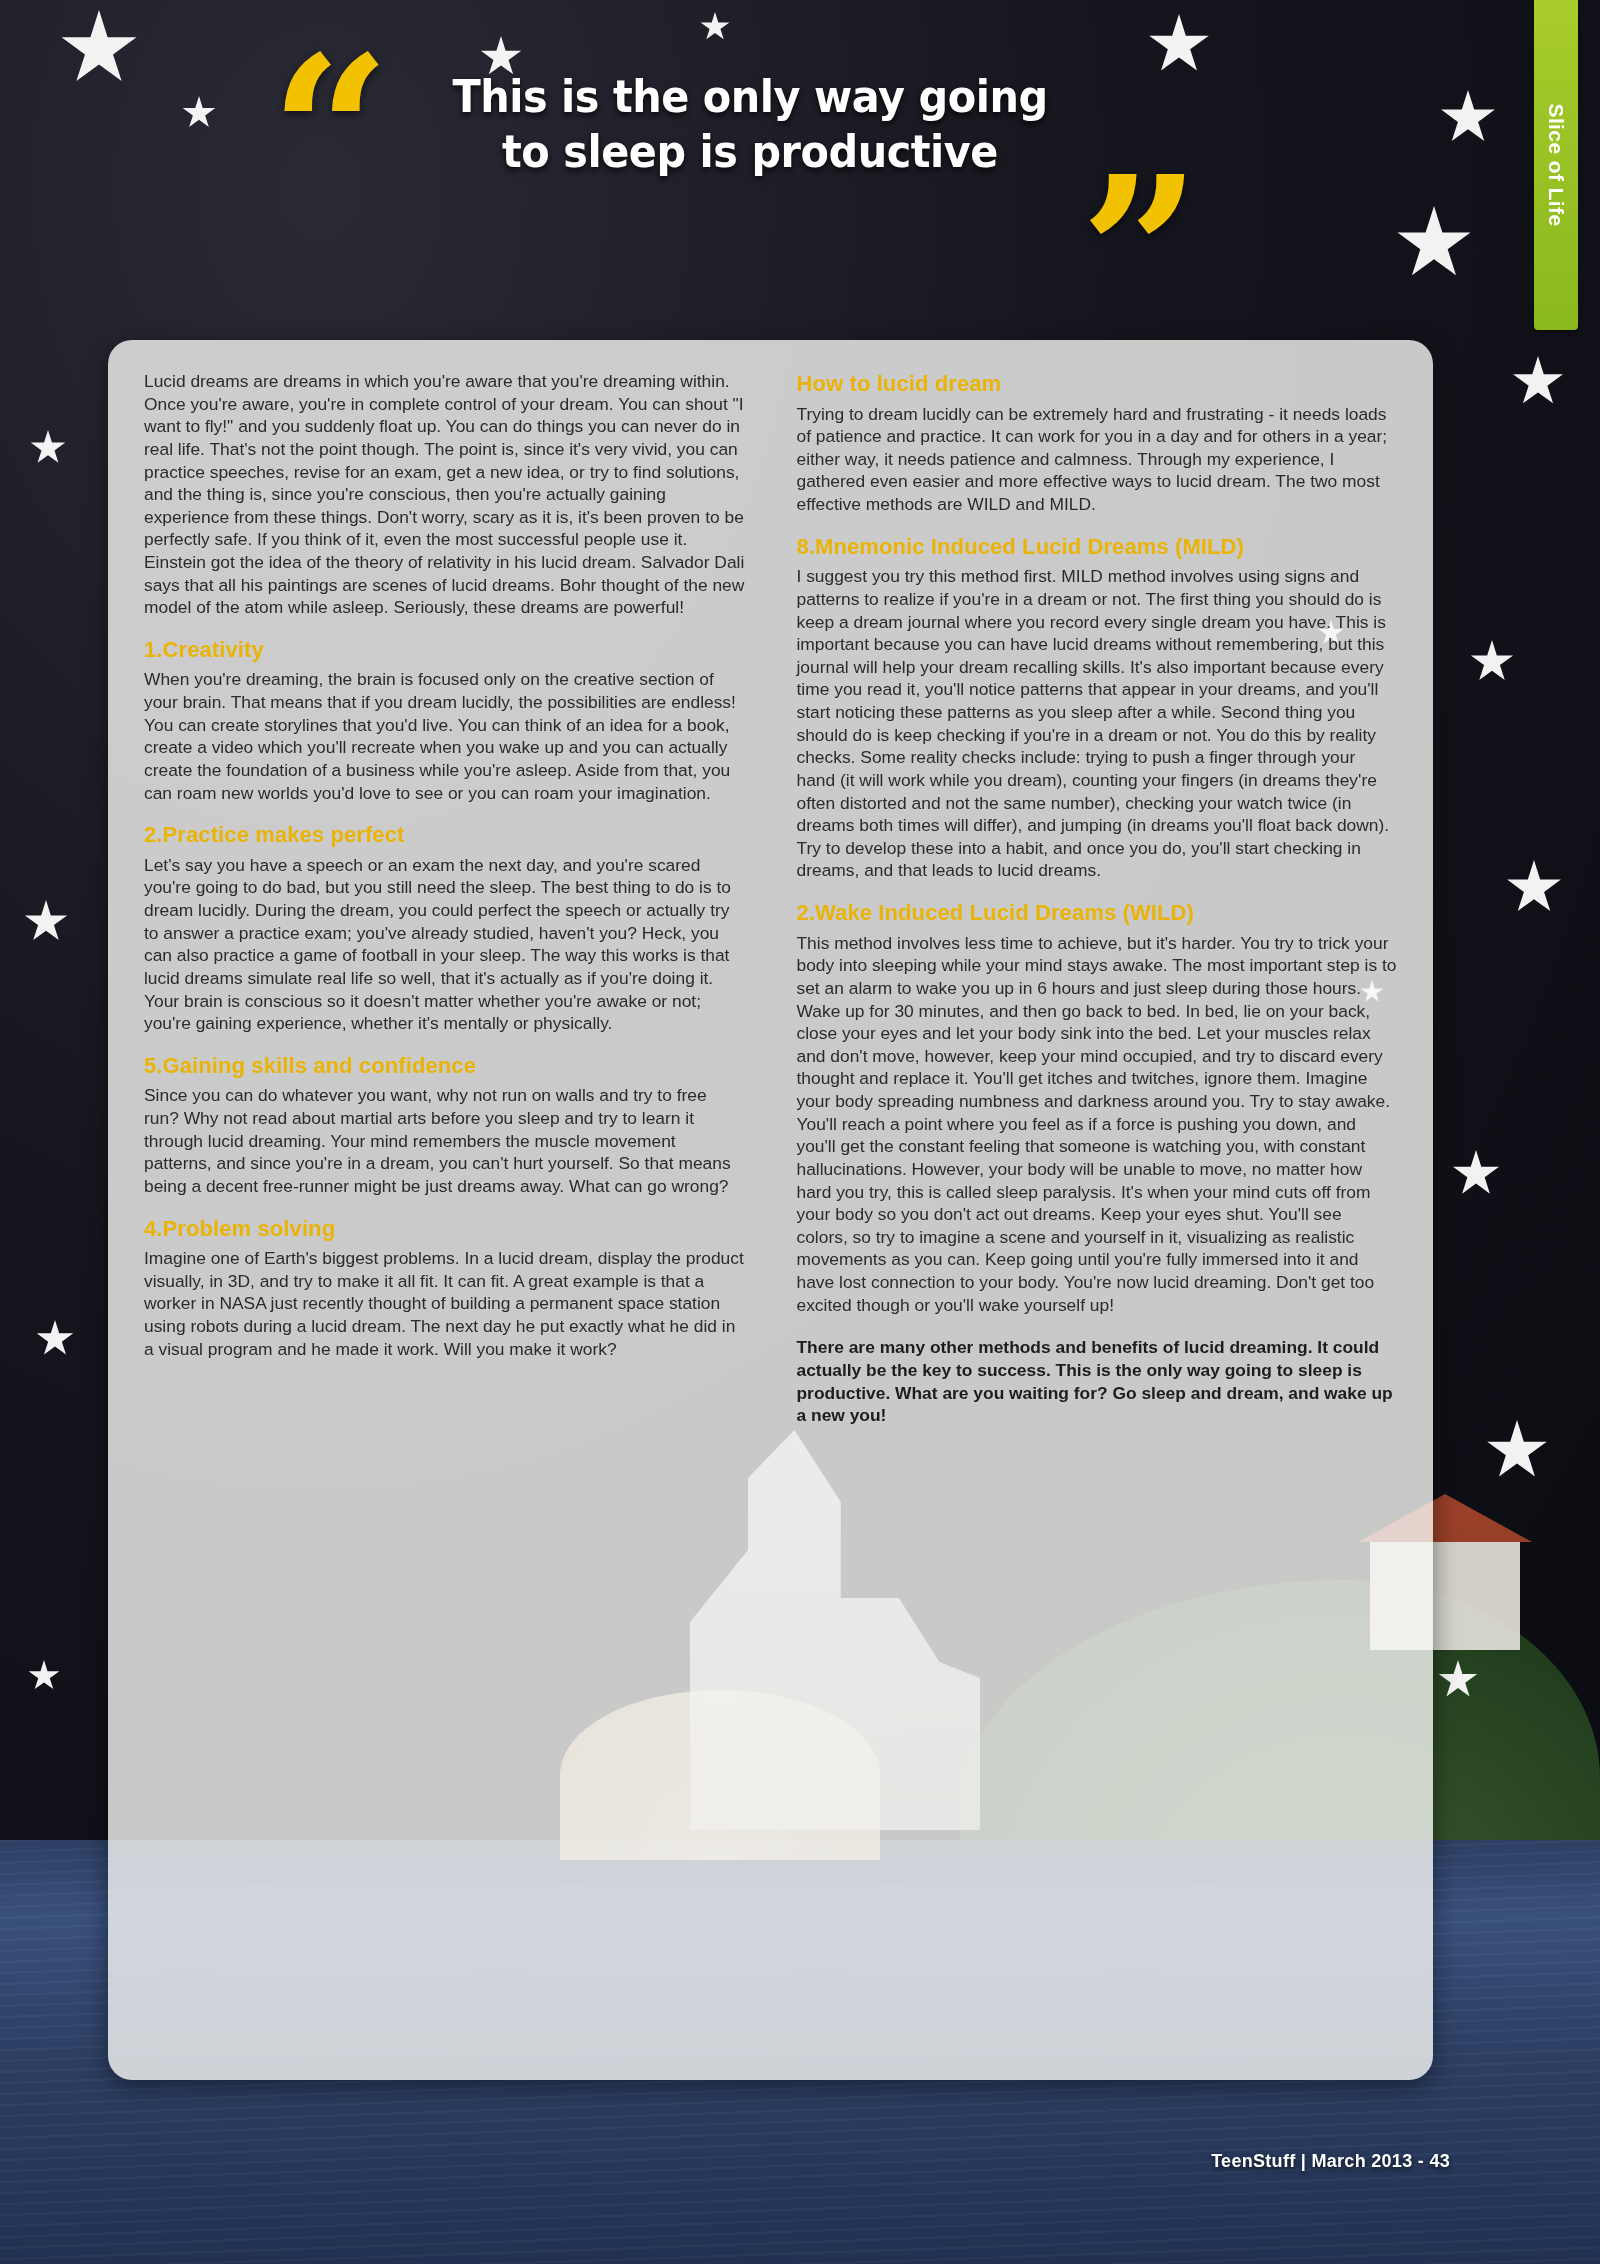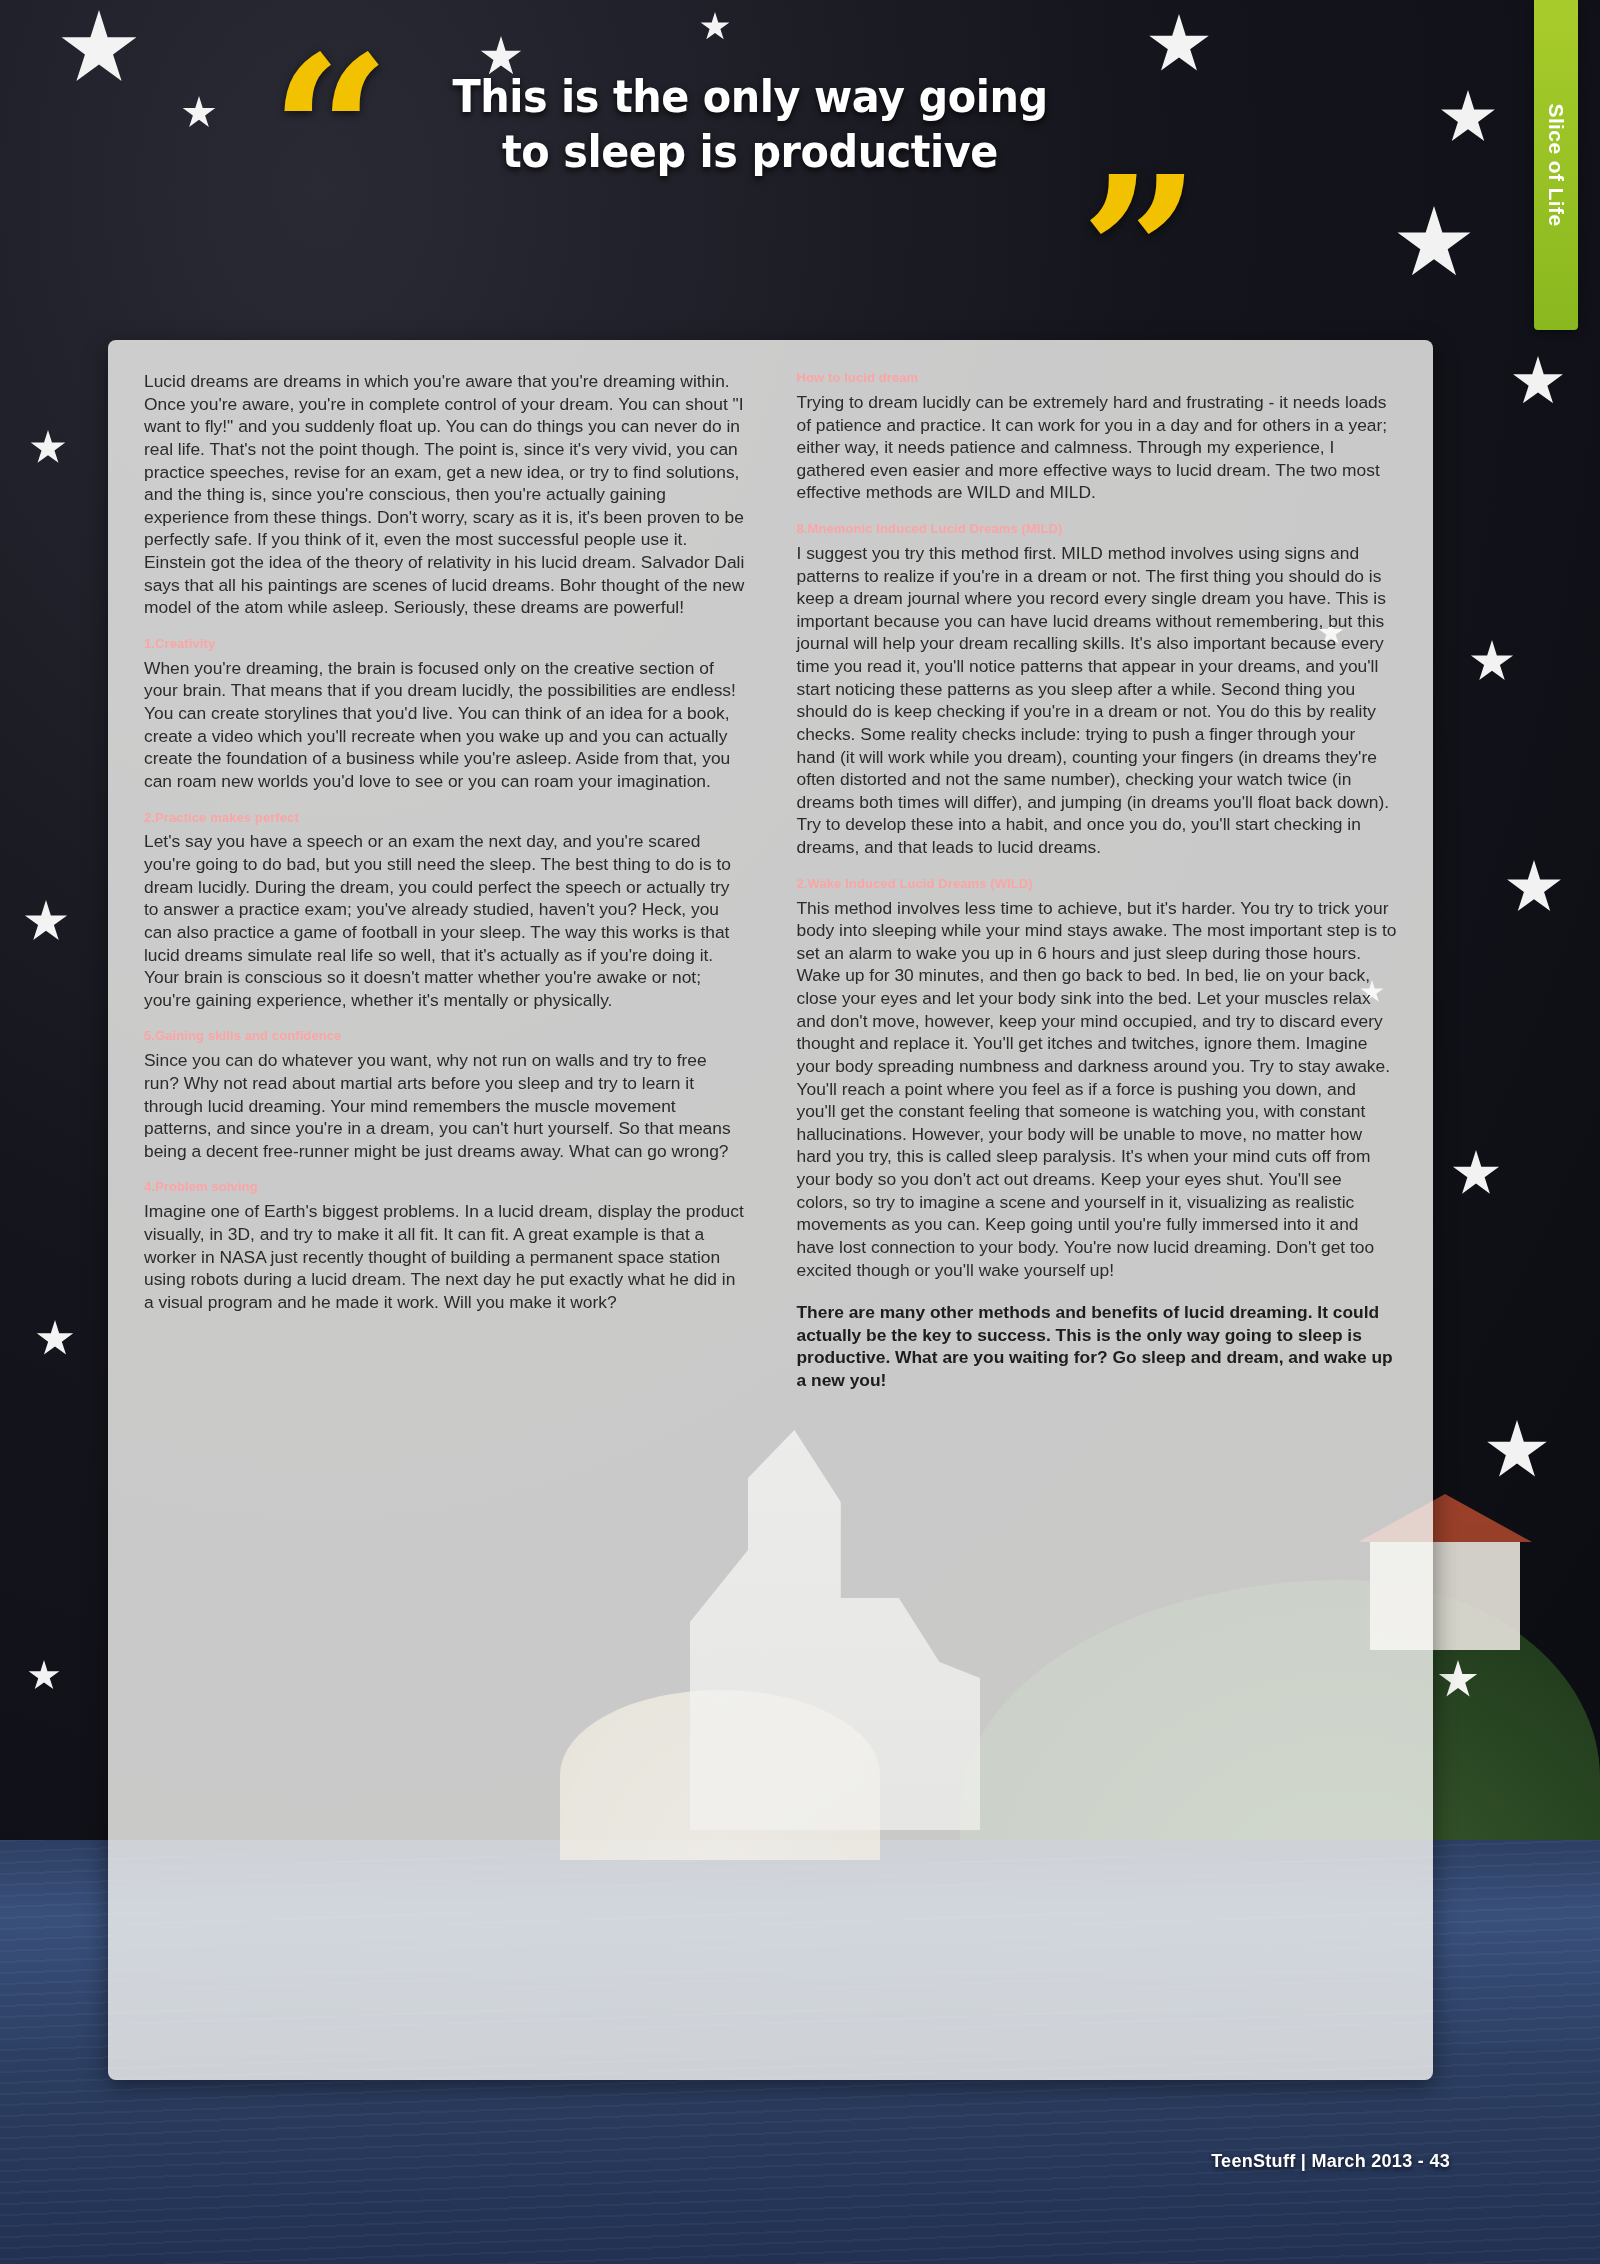--- a/index.html
+++ b/index.html
@@ -106,21 +106,21 @@
   .quote-close { left: 1080px; top: 175px; }
 
   
   .panel {
     position: absolute;
     left: 108px;
     top: 340px;
     width: 1325px;
     height: 1740px;
     background: rgba(247,247,245,0.80);
-    border-radius: 8px;
+    border-radius: 24px;
     box-shadow: 0 6px 24px rgba(0,0,0,.45);
     padding: 30px 36px 22px 36px;
     box-sizing: border-box;
   }
   .cols {
     display: flex;
     gap: 52px;
     height: 100%;
   }
   .col {
@@ -128,23 +128,23 @@
     font-size: 17.4px;
     line-height: 1.30;
     color: #2b2b2b;
     font-family: "Liberation Sans", sans-serif;
     text-align: left;
   }
   .col p {
     margin: 0 0 17px 0;
   }
   .sec-head {
-    color: #fca5a5;
-    font-weight: bold;
-    font-size: 13px;
+    color: #eab308;
+    font-weight: bold;
+    font-size: 22px;
     margin: 0 0 4px 0;
     letter-spacing: .1px;
   }
   .col .closing {
     font-weight: bold;
     color: #1d1d1d;
     margin-top: 20px;
   }
   
   .footer {

